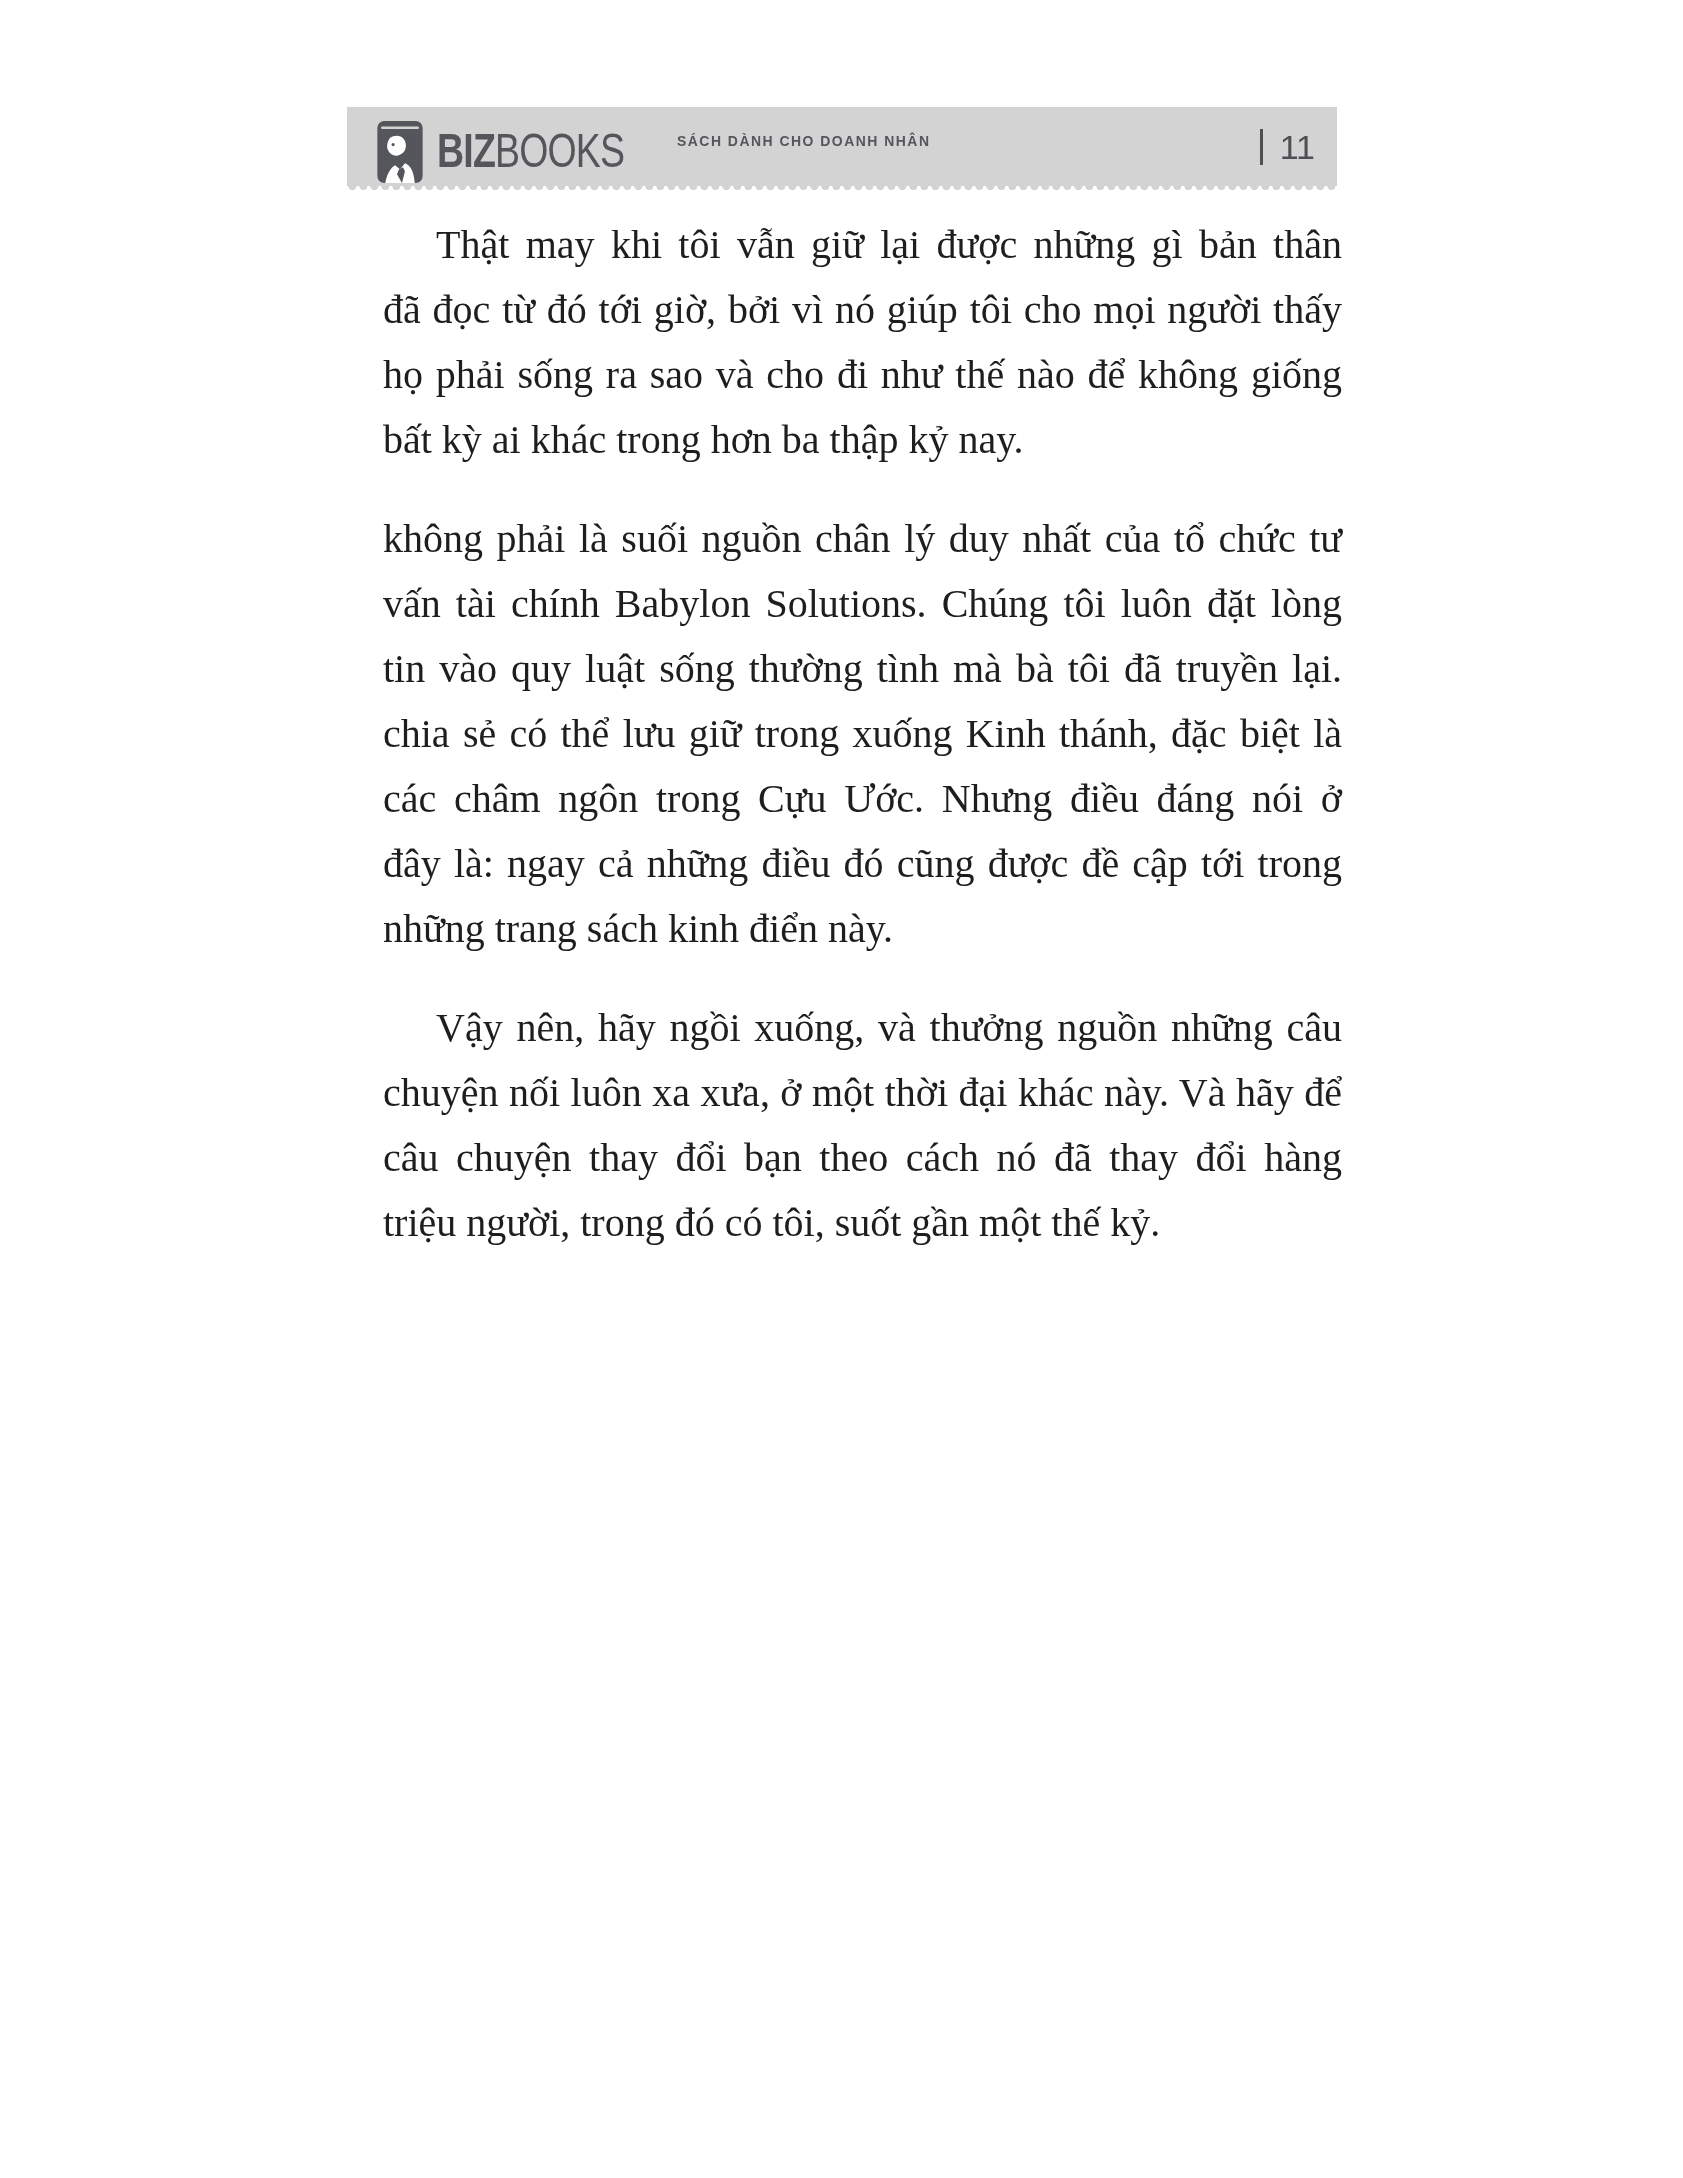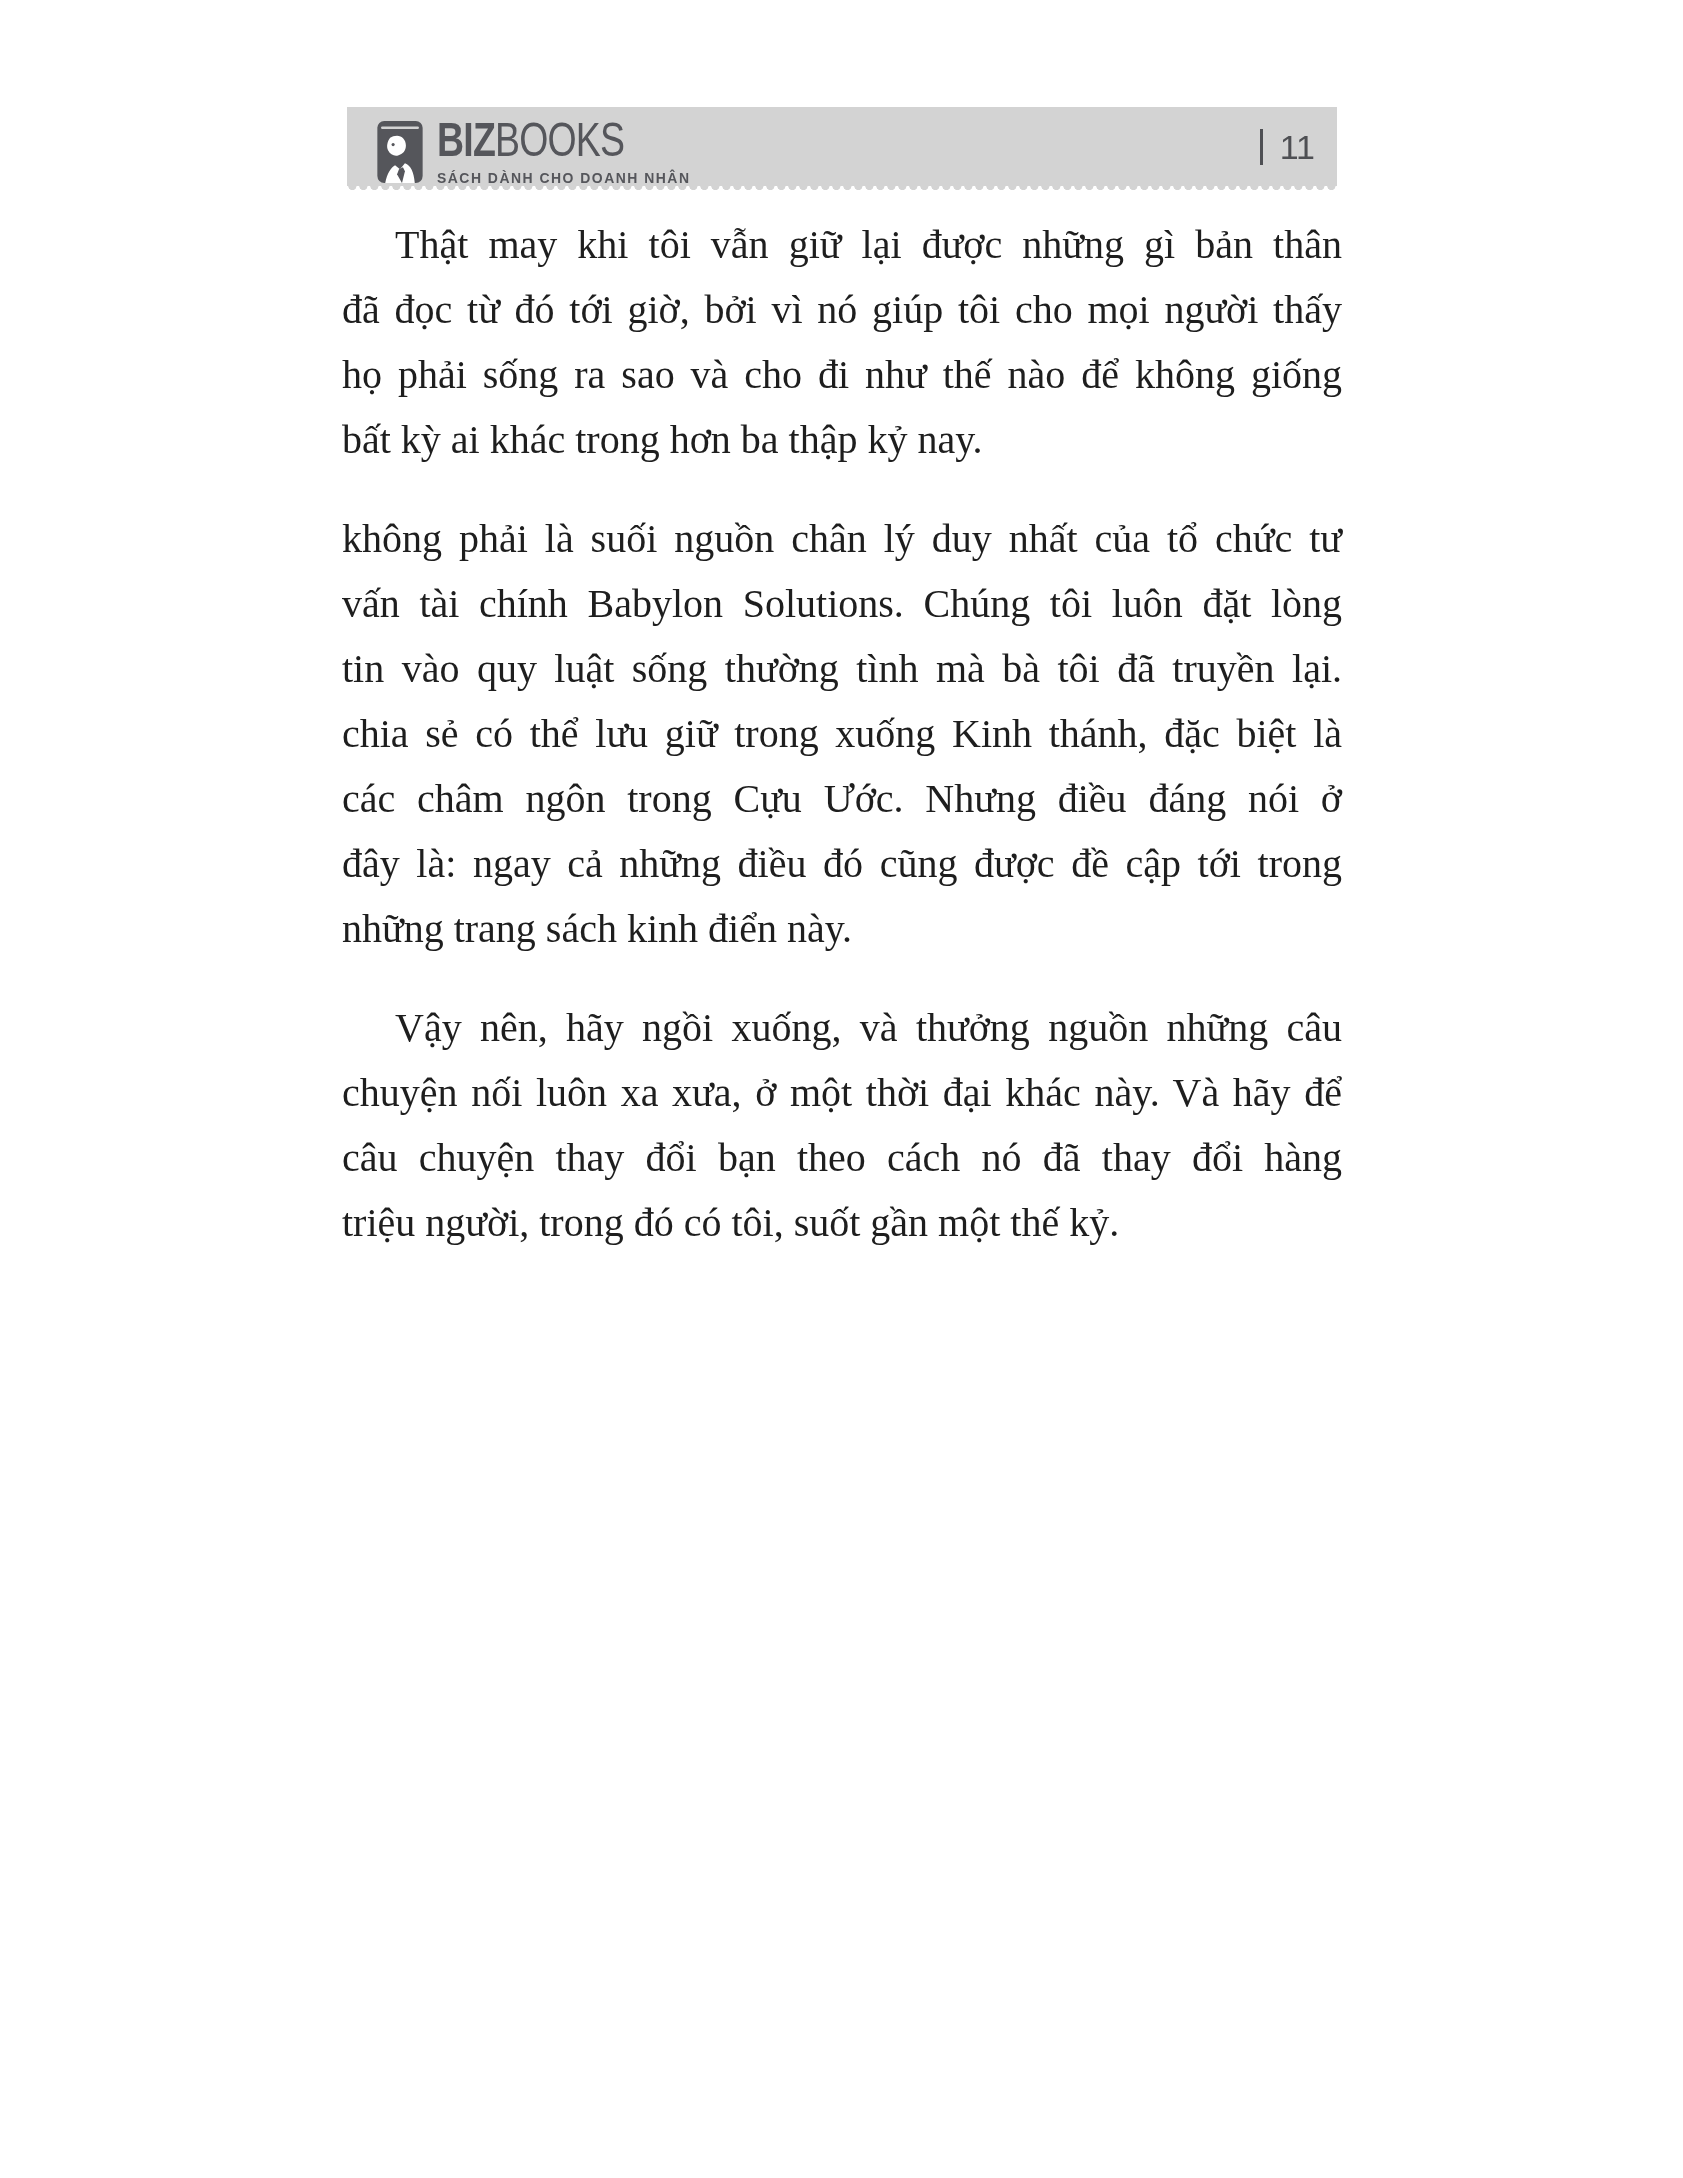--- a/index.html
+++ b/index.html
@@ -37,21 +37,21 @@
   }
   .logo-wrap {
     display: flex;
     align-items: center;
     gap: 14px;
     padding-left: 30px;
     position: relative;
     top: 4px;
   }
   .logo-icon svg { display: block; }
-  .brand-block { display: flex; flex-direction: column; }
+  .brand-block { display: flex; flex-direction: row; }
   .brand-name {
     font-family: "Liberation Sans", sans-serif;
     font-size: 48px;
     line-height: 1;
     color: #55565b;
     letter-spacing: -1px;
     transform: scaleX(0.78);
     transform-origin: left center;
     white-space: nowrap;
   }
@@ -89,20 +89,21 @@
     top: 212px;
     width: 1000px;
     font-size: 40px;
     line-height: 65px;
     color: #1e1e1e;
   }
   .para { margin: 0 0 34px 0; }
   .tline {
     text-align: justify;
     text-align-last: justify;
+    margin-left: 41px;
   }
   .tline.last { text-align-last: left; }
   .tline.indent { text-indent: 53px; }
   .italic { font-style: italic; }
 </style>
 </head>
 <body>
 
 <div class="page">
 

